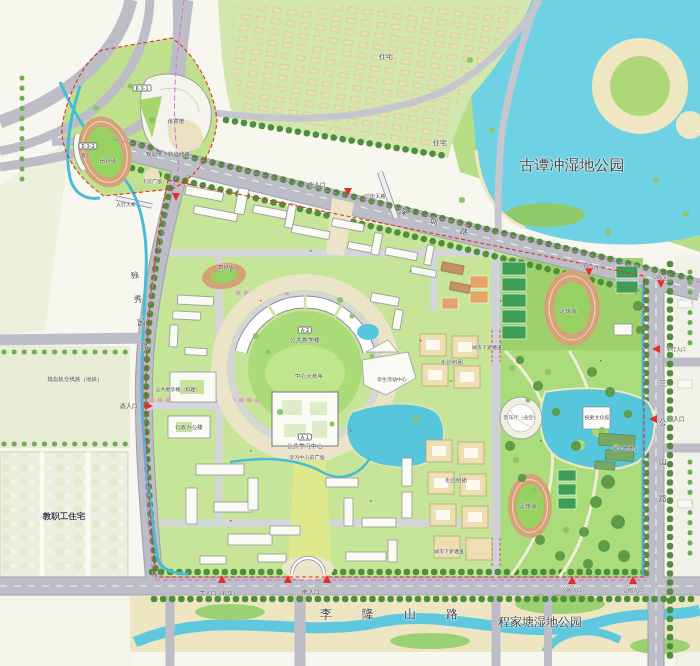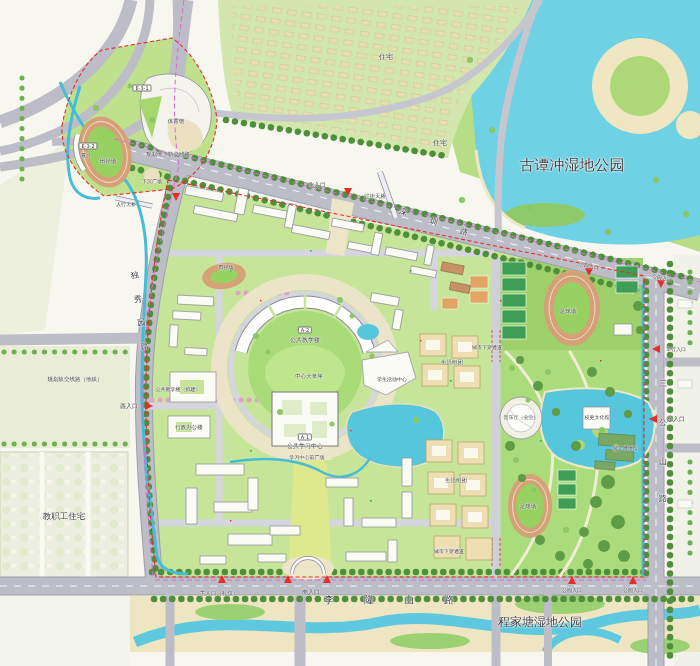--- a/index.html
+++ b/index.html
@@ -417,26 +417,26 @@
         <rect x="230" y="520" width="1.4" height="1.4"></rect>
     <rect x="500" y="300" width="1.4" height="1.4"></rect>
         <rect x="600" y="360" width="1.4" height="1.4"></rect>
   </g>
 </svg>
 
 <div id="labels-layer">
       <span class="map-label" style="left: 445px; top: 226px; font-size: 8px; letter-spacing: 24px; transform: translate(-50%, -50%) rotate(18deg);">深圳路</span>
       <span class="map-label vert" style="left: 139px; top: 312px; font-size: 8px; letter-spacing: 24px; transform: translate(-50%, -50%) rotate(-8deg);">独秀园路</span>
       <span class="map-label vert" style="left: 662px; top: 450px; font-size: 8px; letter-spacing: 38px; transform: translate(-50%, -50%);">三公山路</span>
-      <span class="map-label" style="left: 404px; top: 600px; font-size: 10px; letter-spacing: 30px; transform: translate(-50%, -50%);">李隆山路</span>
+      <span class="map-label" style="left: 404px; top: 614px; font-size: 12px; letter-spacing: 30px; transform: translate(-50%, -50%);">李隆山路</span>
       <span class="map-label" style="left: 572px; top: 165px; font-size: 15px; transform: translate(-50%, -50%);">古谭冲湿地公园</span>
       <span class="map-label" style="left: 540px; top: 622px; font-size: 12px; transform: translate(-50%, -50%);">程家塘湿地公园</span>
       <span class="map-label" style="left: 386px; top: 57px; font-size: 7px; transform: translate(-50%, -50%);">住宅</span>
       <span class="map-label" style="left: 440px; top: 143px; font-size: 7px; transform: translate(-50%, -50%);">住宅</span>
-      <span class="map-label" style="left: 64px; top: 516px; font-size: 8.5px; transform: translate(-50%, -50%);">教职工住宅</span>
+      <span class="map-label" style="left: 64px; top: 516px; font-size: 8.5px; transform: translate(-50%, -50%); font-weight: bold;">教职工住宅</span>
       <span class="map-label" style="left: 309px; top: 377px; font-size: 5.5px; transform: translate(-50%, -50%);">中心大草坪</span>
       <span class="map-label" style="left: 452px; top: 363px; font-size: 5.5px; transform: translate(-50%, -50%);">生活组团</span>
       <span class="map-label" style="left: 456px; top: 481px; font-size: 5.5px; transform: translate(-50%, -50%);">生活组团</span>
       <span class="map-label" style="left: 307px; top: 457px; font-size: 5px; transform: translate(-50%, -50%);">学习中心前广场</span>
       <span class="map-label tag" style="left: 142px; top: 88px; transform: translate(-50%, -50%);">E-3-1</span>
       <span class="map-label" style="left: 176px; top: 122px; font-size: 5.5px; transform: translate(-50%, -50%);">体育馆</span>
       <span class="map-label tag" style="left: 88px; top: 146px; transform: translate(-50%, -50%);">E-3-2</span>
       <span class="map-label" style="left: 86px; top: 155px; font-size: 5px; transform: translate(-50%, -50%);">看台</span>
       <span class="map-label" style="left: 108px; top: 162px; font-size: 5.5px; transform: translate(-50%, -50%);">田径场</span>
       <span class="map-label" style="left: 226px; top: 267px; font-size: 5px; transform: translate(-50%, -50%);">田径场</span>

